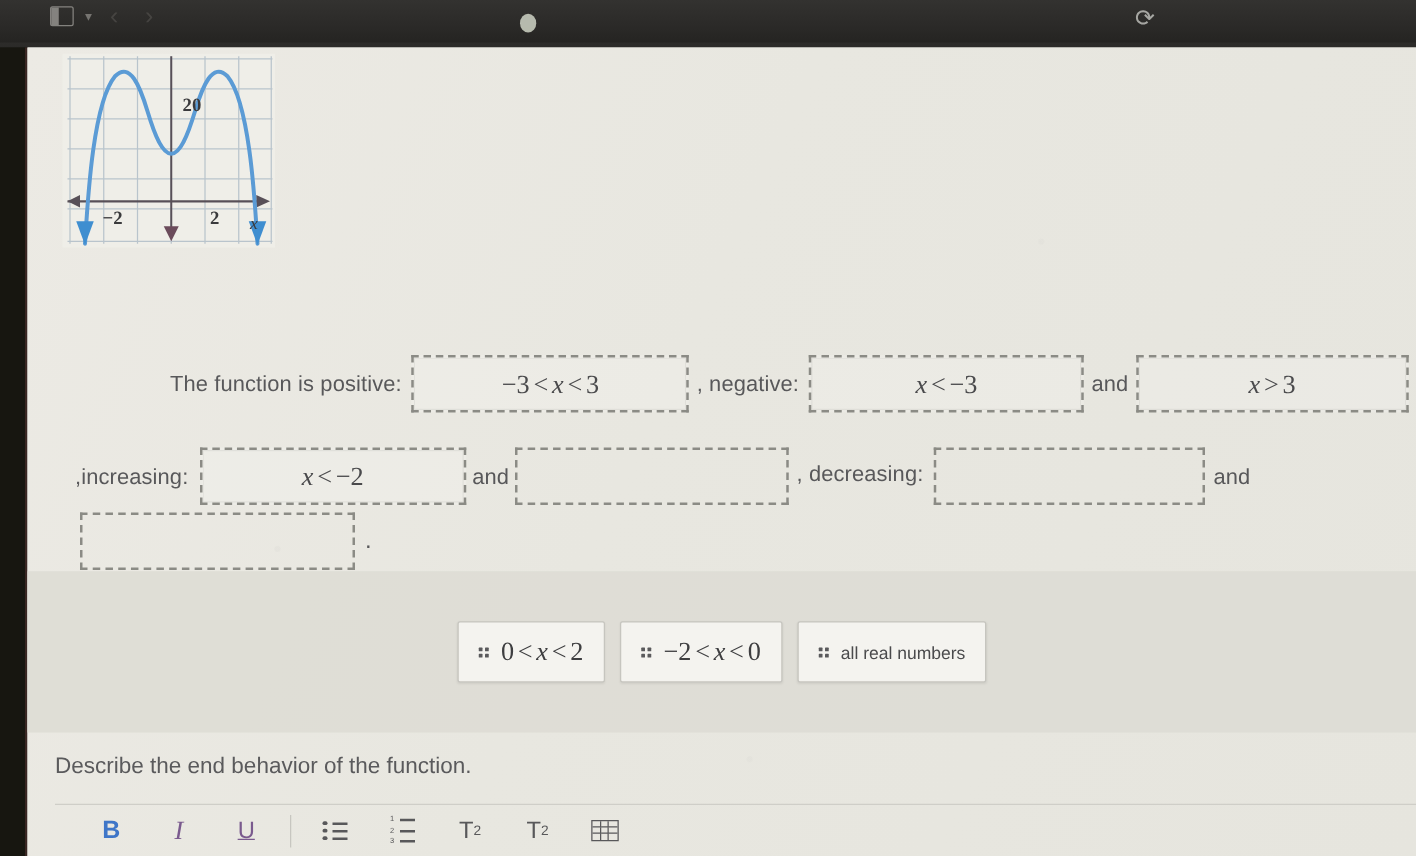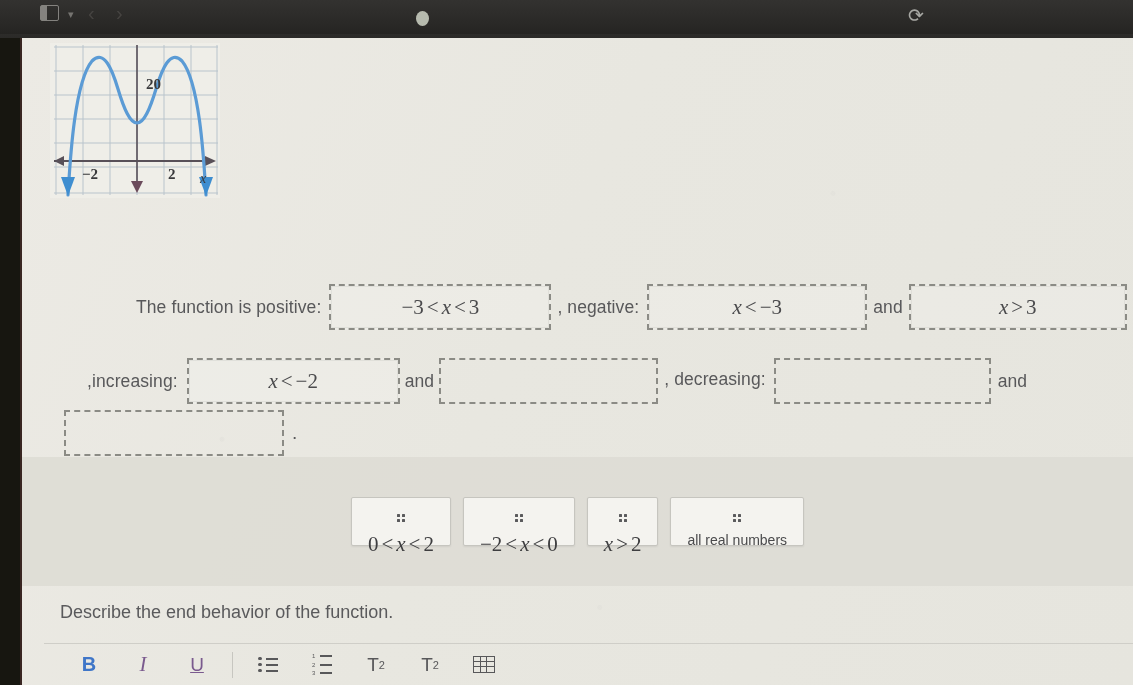--- a/index.html
+++ b/index.html
@@ -133,21 +133,21 @@
   
   #row-positive { left: 82px; top: 246px; }
   #row-positive .lbl-positive { margin-right: 8px; margin-left: 32px; }
   #blank-positive { width: 222px; }
   #row-positive .comma-negative { margin: 0 8px 0 6px; }
   #blank-negative { width: 220px; }
   #row-positive .and-1 { margin: 0 6px; }
   #blank-pos-and { width: 218px; }
 
   
-  #row-increasing { left: 65px; top: 320px; }
+  #row-increasing { left: 38px; top: 320px; }
   #row-increasing .lbl-increasing { margin-right: 9px; }
   #blank-increasing { width: 213px; }
   #row-increasing .and-2 { margin: 0 5px; }
   #blank-inc-and { width: 219px; }
   #row-increasing .lbl-decreasing { margin: 0 8px 4px 6px; }
   #blank-decreasing { width: 217px; }
   #row-increasing .and-3 { margin-left: 7px; }
 
   
   #row-final { left: 42px; top: 372px; }
@@ -169,26 +169,25 @@
     display: flex;
     align-items: center;
     justify-content: center;
     gap: 12px;
   }
   .choice {
     background: #f4f3ef;
     border: 1px solid #c6c5bf;
     border-radius: 2px;
     height: 49px;
-    padding: 16px 16px;
+    padding: 0 16px;
     display: flex;
     align-items: center;
     gap: 10px;
     box-shadow: 0 1px 2px rgba(0,0,0,.07);
-    flex-direction: column;
   }
   .grip {
     display: inline-grid;
     grid-template-columns: 3px 3px;
     grid-template-rows: 3px 3px;
     gap: 2px;
     flex: none;
   }
   .grip i { background: #5a5a5c; border-radius: .5px; display:block; }
   .choice .clabel {
@@ -201,21 +200,20 @@
     font-size: 14px;
     color: #4a4a4c;
   }
 
   
   .prompt {
     position: absolute;
     left: 22px; top: 564px;
     font-size: 18px;
     color: #5a5a5c;
-    margin-left: 16px;
   }
   .editor-toolbar {
     position: absolute;
     left: 22px; top: 605px;
     width: 1089px; height: 42px;
     border-top: 1px solid #cfcec8;
     display: flex;
     align-items: center;
     padding-left: 18px;
     gap: 0px;
@@ -387,31 +385,20 @@
             <i></i>
             <i></i>
             <i></i>
             <i></i>
           </span>
         <span class="clabel">
           <span class="mn">−2</span><span class="op">&lt;</span><span class="mi">x</span><span class="op">&lt;</span><span class="mn">0</span>
         </span>
       </div>
 
-      <div class="choice">
-        <span class="grip">
-            <i></i>
-            <i></i>
-            <i></i>
-            <i></i>
-          </span>
-        <span class="clabel">
-          <span class="mi">x</span><span class="op">&gt;</span><span class="mn">2</span>
-        </span>
-      </div>
 
       <div class="choice">
         <span class="grip">
             <i></i>
             <i></i>
             <i></i>
             <i></i>
           </span>
         <span class="clabel plain">all real numbers</span>
       </div>

